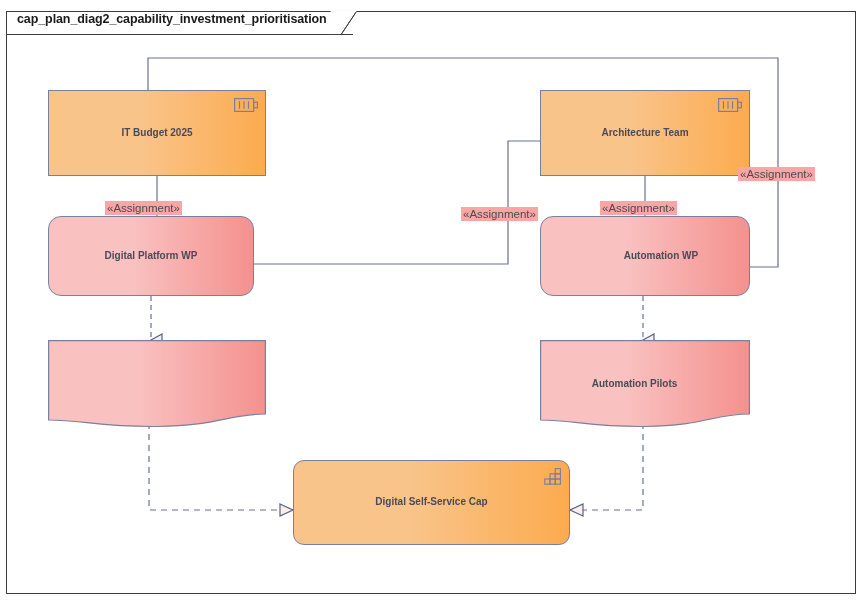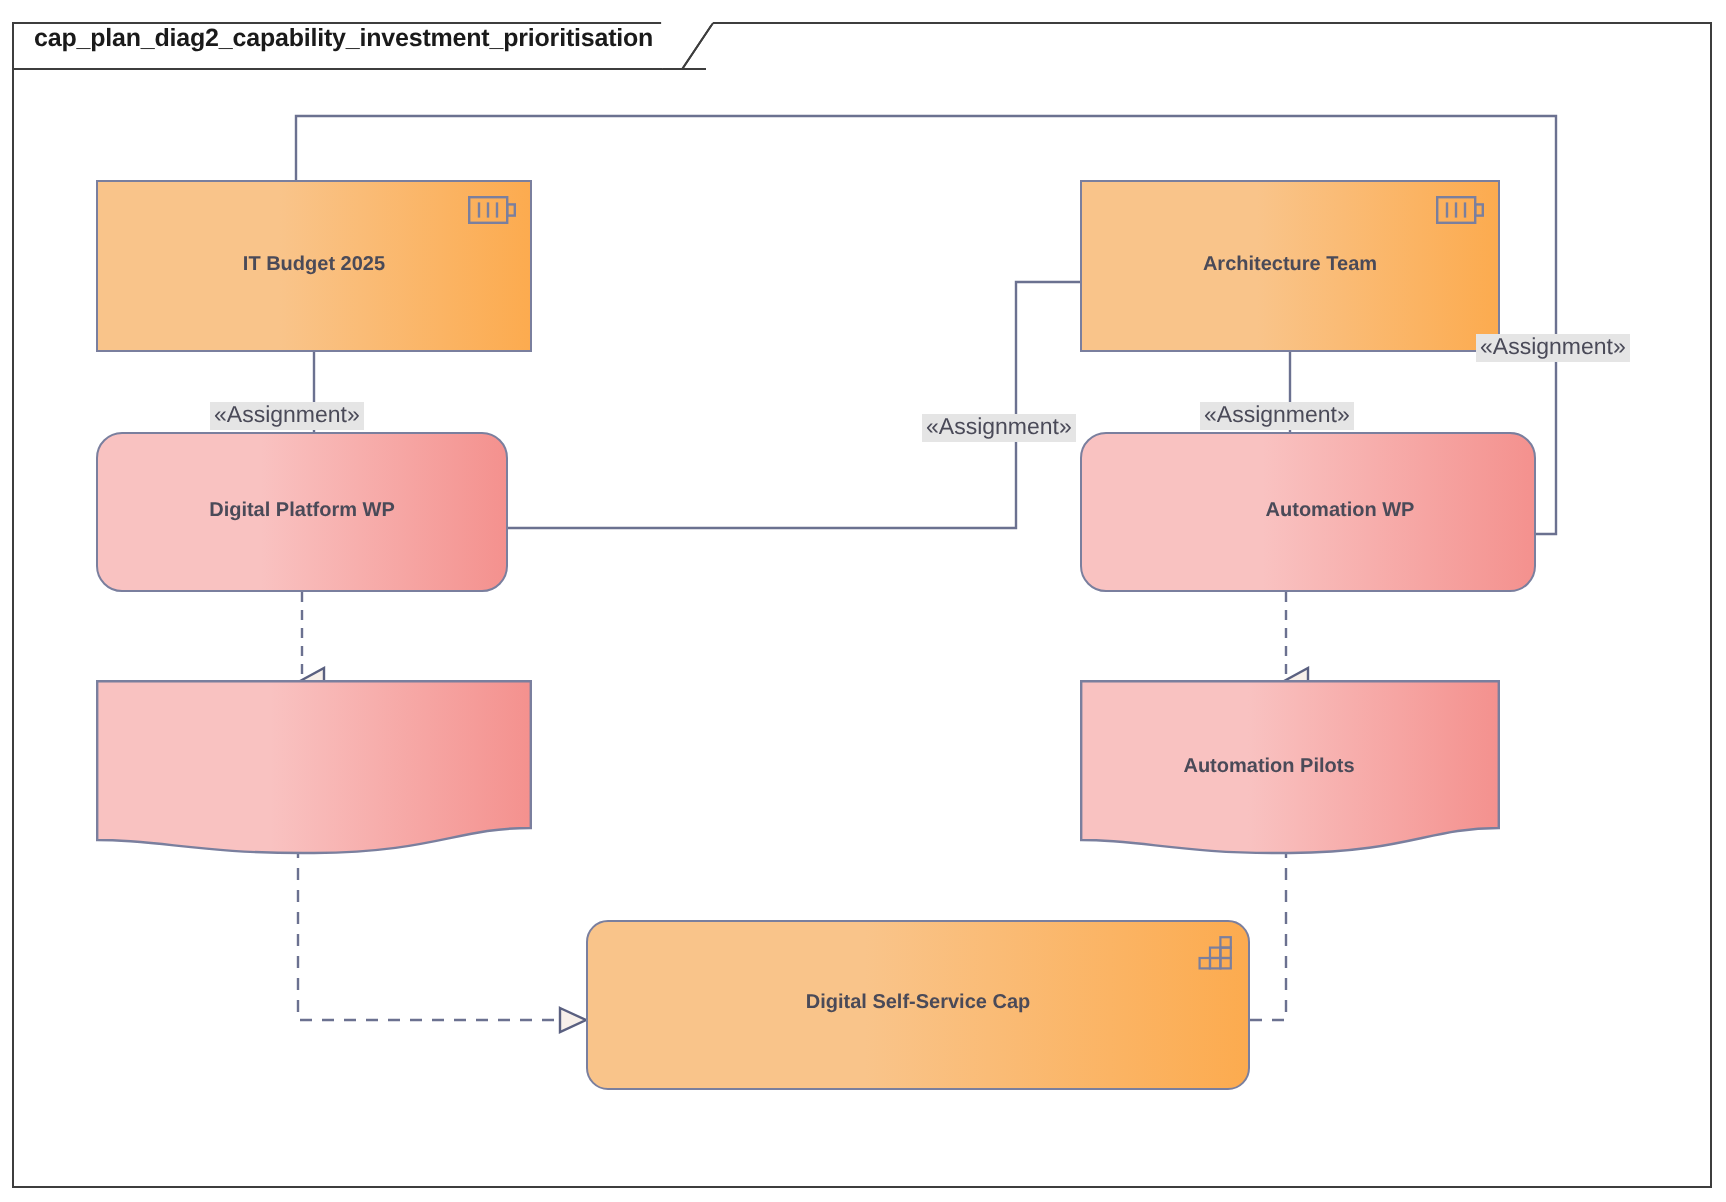--- a/index.html
+++ b/index.html
@@ -116,21 +116,21 @@
   .icon {
     position: absolute;
     z-index: 3;
   }
   .icon-resource { right: 7px; top: 7px; }
   .icon-capability { right: 8px; top: 7px; }
   
   .conn-label {
     position: absolute;
     z-index: 4;
-    background: #e5e5e5;
+    background: #fca5a5;
     font-size: 11.5px;
     color: #4a4a58;
     padding: 0 2px;
     white-space: nowrap;
     line-height: 14px;
   }
 </style>
 </head>
 <body>
 
@@ -204,21 +204,21 @@
     <svg class="icon icon-resource" width="24" height="14" viewBox="0 0 24 14">
       <rect x="0.6" y="0.6" width="19" height="12.8" fill="none" stroke="#7a7f9e" stroke-width="1.2"></rect>
       <rect x="19.6" y="4.2" width="3.8" height="5.6" fill="none" stroke="#7a7f9e" stroke-width="1.2"></rect>
       <line x1="5.5" y1="3.2" x2="5.5" y2="10.8" stroke="#7a7f9e" stroke-width="1.2"></line>
       <line x1="10" y1="3.2" x2="10" y2="10.8" stroke="#7a7f9e" stroke-width="1.2"></line>
       <line x1="14.5" y1="3.2" x2="14.5" y2="10.8" stroke="#7a7f9e" stroke-width="1.2"></line>
     </svg>
     <span class="label">Architecture Team</span>
   </div>
 
-  <div class="node workpackage" style="left:540px; top:216px; width:228px; height:80px;padding-left:32px;">
+  <div class="node workpackage" style="left:540px; top:216px; width:210px; height:80px;padding-left:32px;">
     <span class="label">Automation WP</span>
   </div>
 
   <div class="node deliverable" style="left:48px; top:340px; width:218px; height:88px;">
     <svg width="218" height="88" viewBox="0 0 218 88">
       <defs>
         <linearGradient id="delivGradA" x1="0" y1="0" x2="1" y2="0">
           <stop offset="0%" stop-color="#f9c2c1"></stop>
           <stop offset="40%" stop-color="#f9c2c1"></stop>
           <stop offset="100%" stop-color="#f4918e"></stop>
@@ -235,21 +235,21 @@
           <stop offset="0%" stop-color="#f9c2c1"></stop>
           <stop offset="40%" stop-color="#f9c2c1"></stop>
           <stop offset="100%" stop-color="#f4918e"></stop>
         </linearGradient>
       </defs>
       <path d="M 0.6 0.6 L 209.4 0.6 L 209.4 74 C 174 74 164 86 105 86.5 C 50 87 33 80 0.6 80 Z" fill="url(#delivGradB)" stroke="#7a7f9e" stroke-width="1.2"></path>
     </svg>
     <span class="label">Automation Pilots</span>
   </div>
 
-  <div class="node capability" style="left:293px; top:460px; width:332px; height:85px;">
+  <div class="node capability" style="left:293px; top:460px; width:277px; height:85px;">
     <svg class="icon icon-capability" width="17" height="17" viewBox="0 0 17 17">
       <g fill="none" stroke="#7a7f9e" stroke-width="1.1">
         <rect x="11.2" y="0.6" width="5.2" height="5.2"></rect>
         <rect x="6" y="5.8" width="5.2" height="5.2"></rect>
         <rect x="11.2" y="5.8" width="5.2" height="5.2"></rect>
         <rect x="0.8" y="11" width="5.2" height="5.2"></rect>
         <rect x="6" y="11" width="5.2" height="5.2"></rect>
         <rect x="11.2" y="11" width="5.2" height="5.2"></rect>
       </g>
     </svg>

